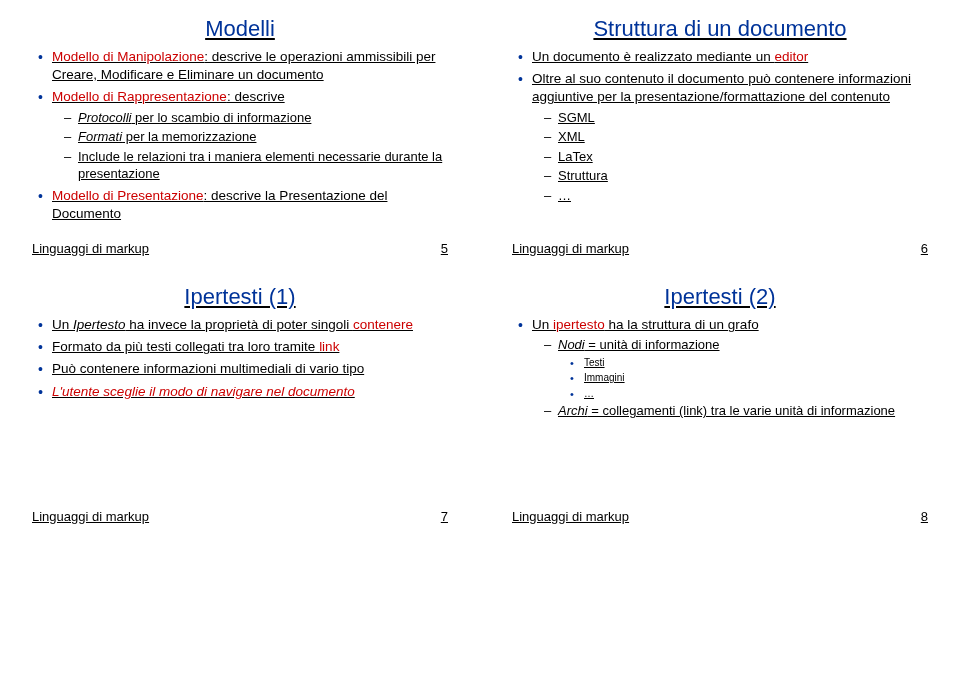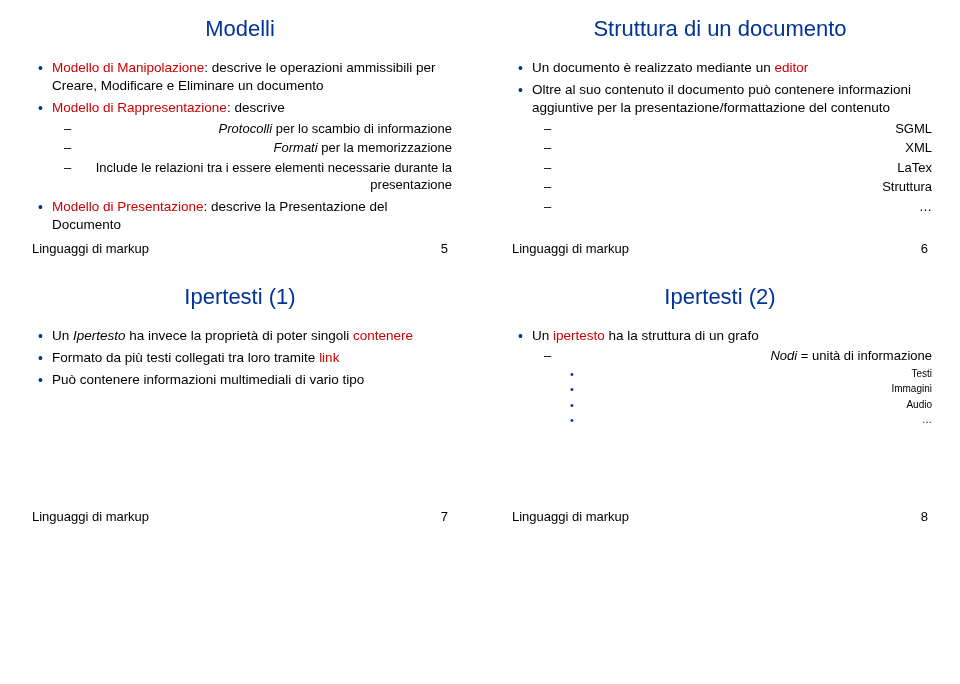--- a/index.html
+++ b/index.html
@@ -10,41 +10,41 @@
     width: 960px;
     height: 684px;
     overflow: hidden;
   }
   .slides {
     display: grid;
     grid-template-columns: 1fr 1fr;
     grid-template-rows: 1fr 1fr;
     width: 960px;
     height: 536px;
+    text-decoration: underline;
   }
   .slide {
     box-sizing: border-box;
     padding: 16px 28px 8px 28px;
     position: relative;
     display: flex;
     flex-direction: column;
   }
   .title {
     color: #003399;
     font-size: 22px;
     font-weight: normal;
     text-align: center;
     margin: 0 0 6px 0;
   }
   .body {
     font-size: 13.5px;
     line-height: 1.35;
     color: #000;
     flex: 1;
-    margin-top: 11px;
   }
   ul.lvl1 {
     list-style: none;
     padding-left: 10px;
     margin: 0;
   }
   ul.lvl1 > li {
     position: relative;
     padding-left: 14px;
     margin-bottom: 4px;
@@ -60,21 +60,20 @@
   ul.lvl2 {
     list-style: none;
     padding-left: 12px;
     margin: 2px 0 2px 0;
   }
   ul.lvl2 > li {
     position: relative;
     padding-left: 14px;
     margin-bottom: 2px;
     font-size: 13px;
-    text-align: right;
   }
   ul.lvl2 > li::before {
     content: "–";
     position: absolute;
     left: 0;
     top: 0;
     color: #000;
   }
   ul.lvl3 {
     list-style: none;
@@ -115,21 +114,21 @@
     <div class="body">
       <ul class="lvl1">
         <li>
           <span class="red">Modello di Manipolazione</span><span>: descrive le operazioni ammissibili per Creare, Modificare e Eliminare un documento</span>
         </li>
         <li>
           <span class="red">Modello di Rappresentazione</span><span>: descrive</span>
           <ul class="lvl2">
             <li><span class="italic">Protocolli</span><span> per lo scambio di informazione</span></li>
             <li><span class="italic">Formati</span><span> per la memorizzazione</span></li>
-            <li>Include le relazioni tra i essere elementi necessarie durante la presentazione</li>
+            <li>Include le relazioni tra i maniera elementi necessarie durante la presentazione</li>
           </ul>
         </li>
         <li>
           <span class="red">Modello di Presentazione</span><span>: descrive la Presentazione del Documento</span>
         </li>
       </ul>
     </div>
     <div class="footer">
       <span>Linguaggi di markup</span>
       <span>5</span>
@@ -165,44 +164,47 @@
     <h2 class="title">Ipertesti (1)</h2>
     <div class="body">
       <ul class="lvl1">
         <li>
           <span>Un </span><span class="italic">Ipertesto</span><span> ha invece la proprietà di poter singoli </span><span class="red">contenere</span>
         </li>
         <li>
           <span>Formato da più testi collegati tra loro tramite </span><span class="red">link</span>
         </li>
         <li>Può contenere informazioni multimediali di vario tipo</li>
+        <li class="italic red">L'utente sceglie il modo di navigare nel documento</li>
       </ul>
     </div>
     <div class="footer">
       <span>Linguaggi di markup</span>
       <span>7</span>
     </div>
   </div>
 
   <div class="slide">
     <h2 class="title">Ipertesti (2)</h2>
     <div class="body">
       <ul class="lvl1">
         <li>
           <span>Un </span><span class="red">ipertesto</span><span> ha la struttura di un grafo</span>
           <ul class="lvl2">
             <li>
               <span class="italic">Nodi</span><span> = unità di informazione</span>
               <ul class="lvl3">
                 <li>Testi</li>
                 <li>Immagini</li>
-                <li>Audio</li>
                 <li>…</li>
               </ul>
             </li>
+            <li>
+              <span class="italic">Archi</span><span> = collegamenti (link) tra le varie unità di informazione</span>
+            </li>
           </ul>
         </li>
       </ul>
     </div>
     <div class="footer">
       <span>Linguaggi di markup</span>
       <span>8</span>
     </div>
   </div>
 

